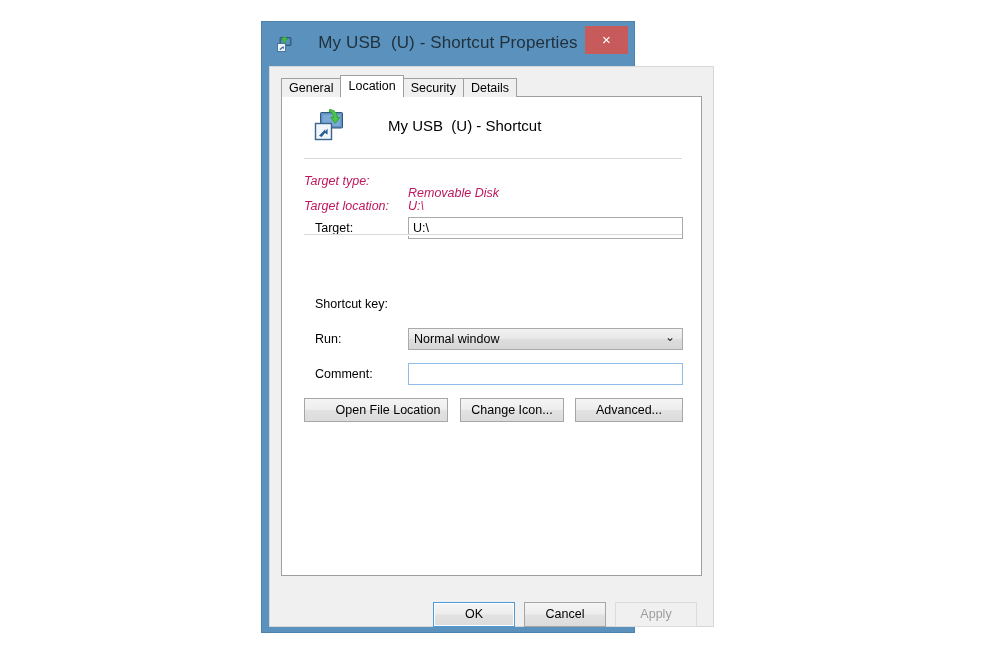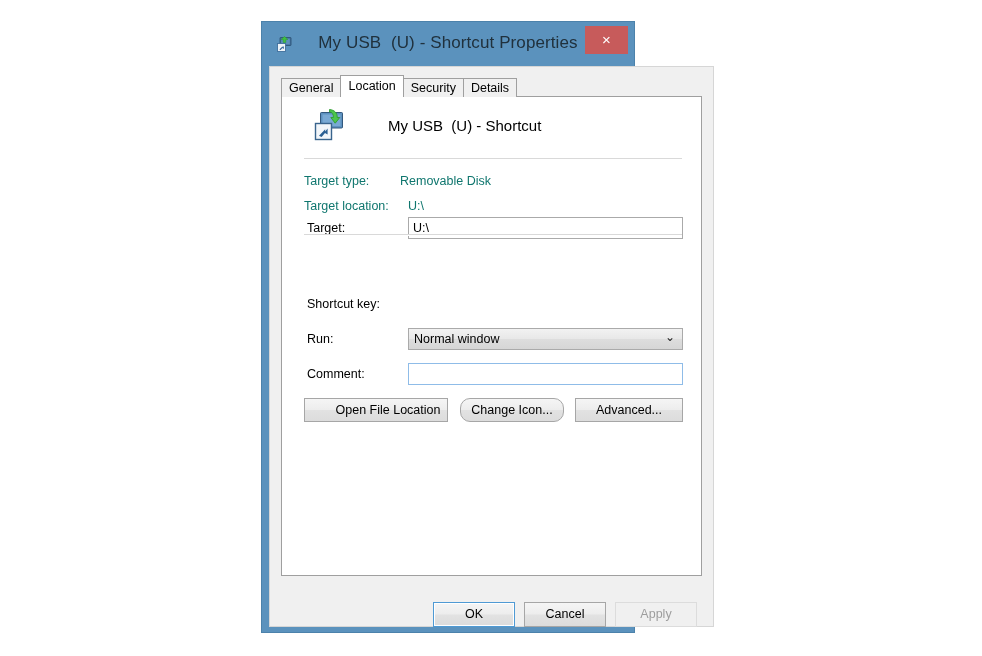--- a/index.html
+++ b/index.html
@@ -160,41 +160,42 @@
     border-bottom: 1px solid #ffffff;
   }
   #sep1 { top: 61px; }
   #sep2 { top: 137px; }
 
   
   .info-row {
     position: absolute;
     left: 22px;
     font-size: 12.5px;
-    color: #0f766e;
-    white-space: pre;
+    color: #be185d;
+    white-space: pre;
+    font-style: italic;
   }
   .info-label { position: absolute; left: 0; top: 0; }
   .info-value { position: absolute; top: 0; }
 
   #row-target-type { top: 77px; width: 380px; height: 16px; }
-  #row-target-type .info-value { left: 96px; }
+  #row-target-type .info-value { left: 104px; margin-top: 12px; }
   #row-target-location { top: 102px; width: 380px; height: 16px; }
   #row-target-location .info-value { left: 104px; }
 
   
   .field-row {
     position: absolute;
     left: 22px;
     width: 379px;
     height: 23px;
   }
   .field-label {
     position: absolute;
-    left: 3px;
+    left: 11px;
     top: 4px;
     font-size: 12.5px;
     color: #000000;
     white-space: pre;
   }
   .field-input {
     position: absolute;
     left: 104px;
     top: 0;
     width: 275px;
@@ -266,21 +267,21 @@
     border: 1px solid #a6a6a6;
     font-size: 12.5px;
     font-family: "Liberation Sans", sans-serif;
     color: #000000;
     line-height: 22px;
     text-align: center;
     cursor: default;
     white-space: pre;
   }
   #btn-open-file-location { left: 0px;   width: 144px; padding-left: 24px; }
-  #btn-change-icon        { left: 156px; width: 104px; border-radius: 10px; }
+  #btn-change-icon        { left: 156px; width: 104px; }
   #btn-advanced           { left: 271px; width: 108px; }
 
   
   #footer-buttons {
     position: absolute;
     left: 11px;
     top: 535px;
     width: 421px;
     height: 25px;
   }

